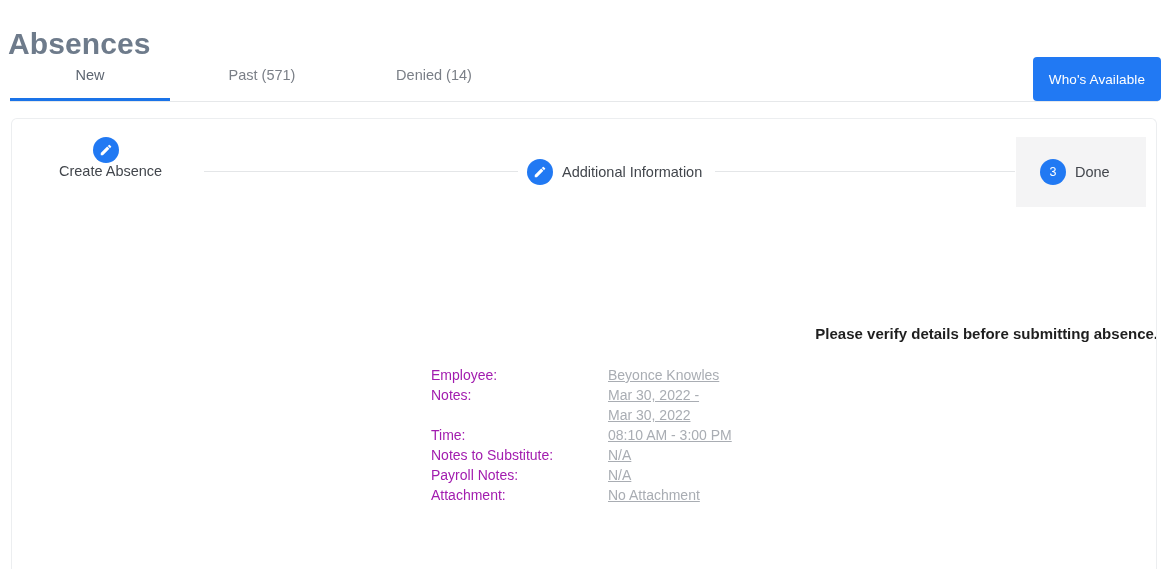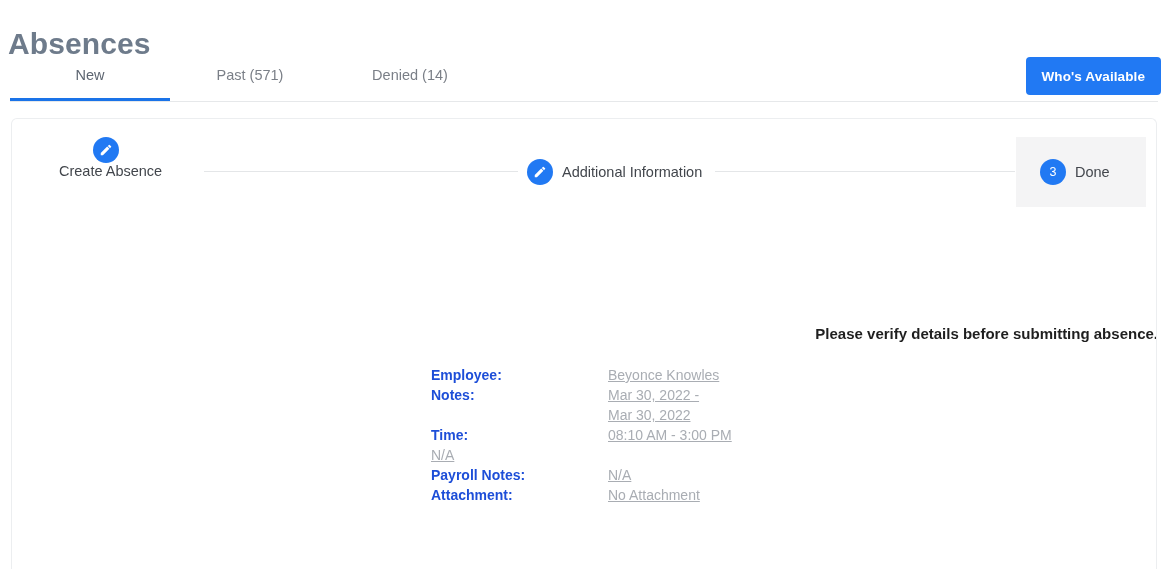--- a/index.html
+++ b/index.html
@@ -43,20 +43,21 @@
     bottom: 0;
     height: 1px;
     background: #e6e8ea;
   }
   .tabs {
     position: absolute;
     left: 10px;
     top: 0;
     display: flex;
     height: 47px;
+    gap: 12px;
   }
   .tab {
     width: 160px;
     height: 47px;
     display: flex;
     align-items: flex-start;
     justify-content: center;
     padding-top: 12px;
     font-size: 14.5px;
     color: #7a7f87;
@@ -76,28 +77,28 @@
     right: 0;
     bottom: 0;
     height: 4px;
     background: #1a73e8;
   }
 
   .whos-available-btn {
     position: absolute;
     right: 7px;
     top: 57px;
-    height: 38px;
+    height: 44px;
     padding: 0 16px;
     background: #2179f3;
     color: #ffffff;
     border: none;
     border-radius: 4px;
     font-size: 13.5px;
-    font-weight: bold;
+    font-weight: normal;
     font-family: "Liberation Sans", sans-serif;
     cursor: pointer;
     letter-spacing: 0.1px;
   }
 
   
   .card {
     position: absolute;
     left: 11px;
     top: 118px;
@@ -186,22 +187,22 @@
     width: 400px;
   }
   .detail-row {
     display: flex;
     line-height: 20px;
     font-size: 14px;
   }
   .detail-label {
     width: 177px;
     flex: 0 0 177px;
-    font-weight: bold;
-    color: #1d4ed8;
+    font-weight: normal;
+    color: #a21caf;
   }
   .detail-value {
     color: #a9adb3;
     font-weight: 400;
     text-decoration: underline;
   }
   .detail-value .line2 { display: block; }
 </style>
 </head>
 <body>
@@ -270,20 +271,21 @@
       </div>
     </div>
 
     <div class="detail-row">
       <div class="detail-label">Time:</div>
       <div class="detail-value">08:10 AM - 3:00 PM</div>
     </div>
 
 
     <div class="detail-row">
+      <div class="detail-label">Notes to Substitute:</div>
       <div class="detail-value">N/A</div>
     </div>
 
     <div class="detail-row">
       <div class="detail-label">Payroll Notes:</div>
       <div class="detail-value">N/A</div>
     </div>
 
     <div class="detail-row">
       <div class="detail-label">Attachment:</div>

